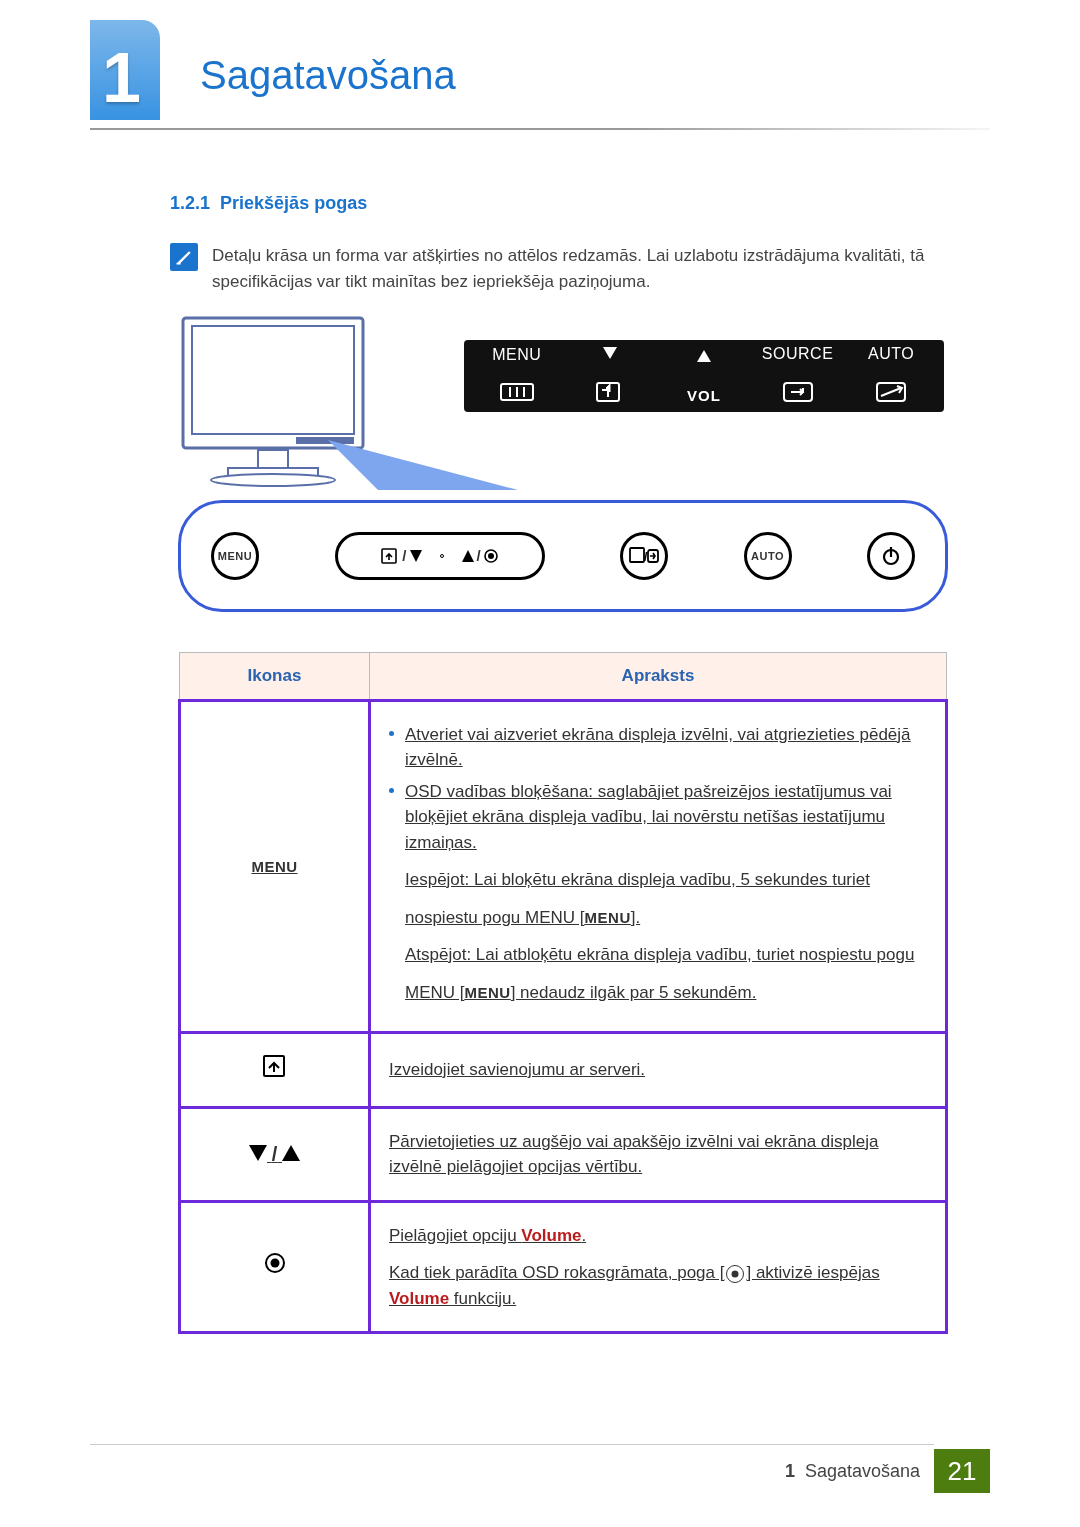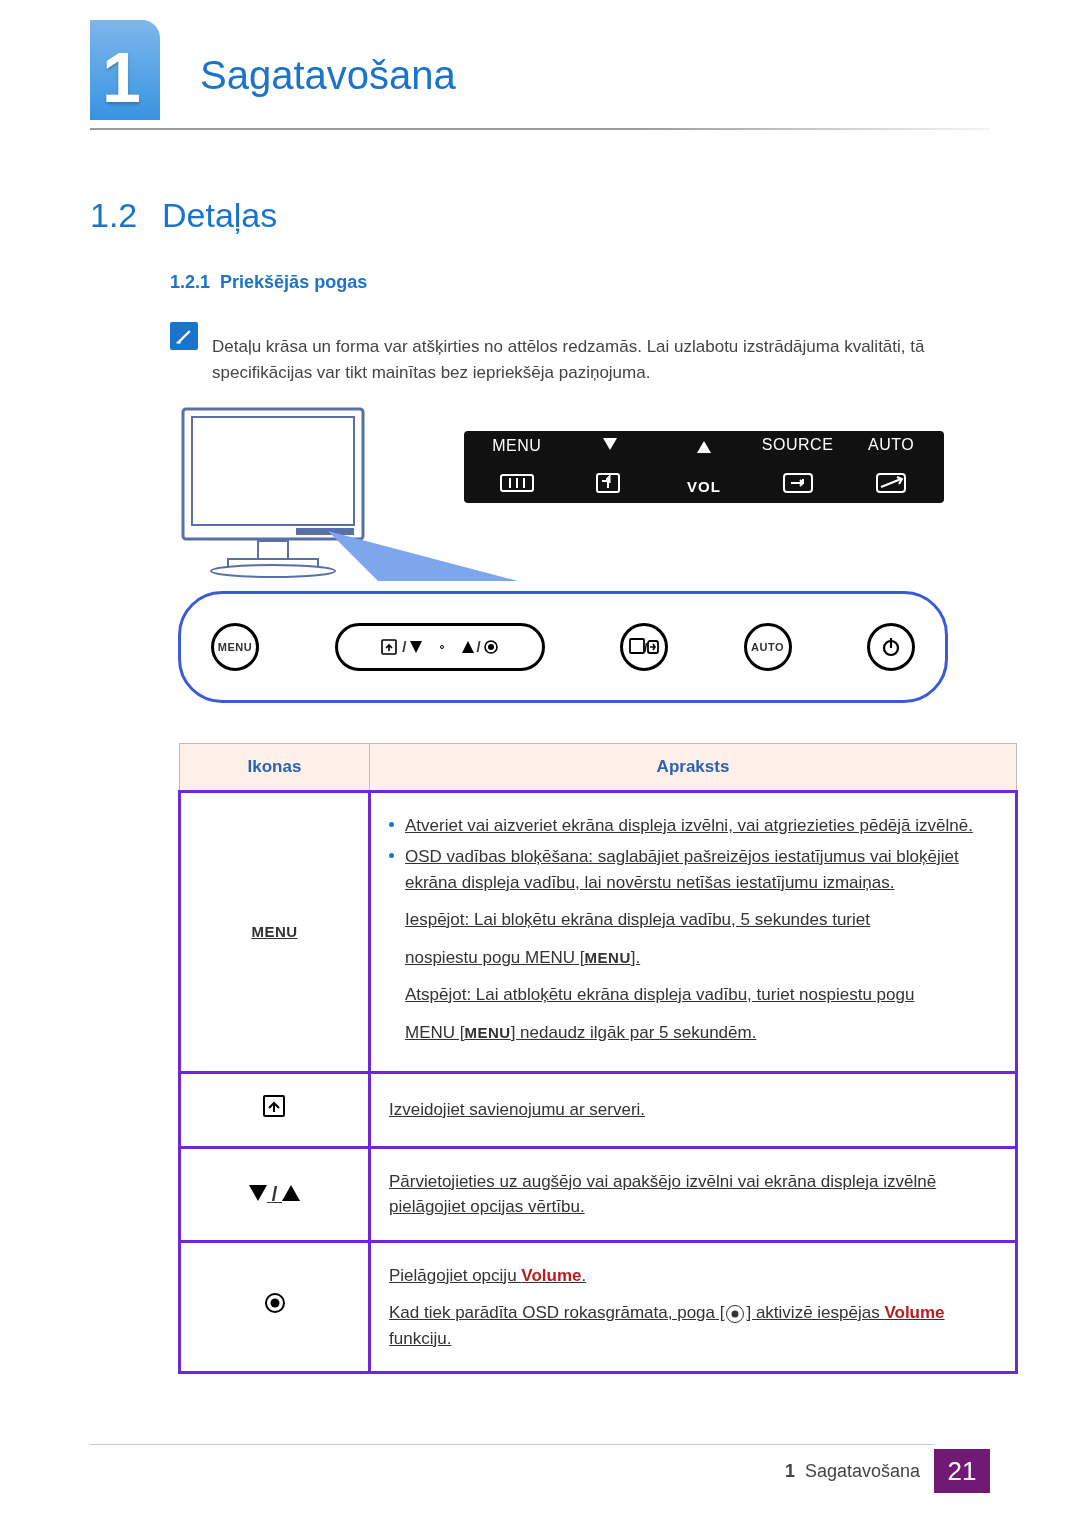--- a/index.html
+++ b/index.html
@@ -87,21 +87,21 @@
     color: #fff;
     font-weight: 700;
     font-style: italic;
     display: flex; align-items: center; justify-content: center;
     border-radius: 2px;
     margin-right: 14px;
     flex-shrink: 0;
     position: relative;
   }
   .note-icon svg { width:20px; height:20px; }
-  .note-text { color:#444;margin-top:12px; }
+  .note-text { color:#444; }
 
   
   .figure {
     margin: 10px 0 22px 88px;
     width: 770px;
     position: relative;
   }
   .osd-label {
     position: absolute;
     left: 430px; top: 6px;
@@ -163,21 +163,21 @@
     gap: 18px;
     font-size: 15px;
   }
   .btn-pill .seg { display:flex; align-items:center; gap:3px; }
   .btn-pill .dot { width:4px; height:4px; border:1px solid #000; border-radius:50%; }
   .figure-spacer { height: 320px; }
 
   
   table.desc {
     border-collapse: collapse;
-    width: 840px;
+    width: 770px;
     margin: 12px 0 0 88px;
     font-size: 17px;
   }
   table.desc th {
     background: #fff1ea;
     color: #2a63b0;
     font-weight: 700;
     padding: 10px 12px;
     border: 1px solid #bbb;
     text-align: center;
@@ -222,21 +222,21 @@
     right: 90px;
     bottom: 34px;
     display:flex;
     align-items:center;
     gap: 0;
     font-size: 18px;
     color:#333;
   }
   .footer span.crumb { margin-right: 14px; color:#444; }
   .footer .pgnum {
-    background:#701a75;
+    background:#4d7c0f;
     color:#fff;
     width:56px; height:44px;
     display:flex; align-items:center; justify-content:center;
     font-size:26px;
   }
   .footer-rule {
     position:absolute;
     left:90px; right:146px; bottom: 82px;
     border-top:1px solid #ccc;
   }
@@ -251,23 +251,20 @@
 
   <div class="chapter-header">
     <div class="chapter-tab">
       <div class="tab-bg"></div>
       <div class="tab-number">1</div>
     </div>
     <div class="chapter-title">Sagatavošana</div>
   </div>
   <div class="chapter-underline"></div>
 
-  <h2 class="section-h2">
-    <span class="num">1.2</span><span>Detaļas</span>
-  </h2>
 
   <h3 class="section-h3">
     <span>1.2.1</span>&nbsp;&nbsp;<span>Priekšējās pogas</span>
   </h3>
 
   <div class="note-row">
     <div class="note-icon">
       <svg viewBox="0 0 24 24">
           <path d="M4 19 L18 5 L20 7 L6 21 Z" fill="#fff"></path>
           <rect x="3" y="19" width="5" height="2" fill="#fff"></rect>

